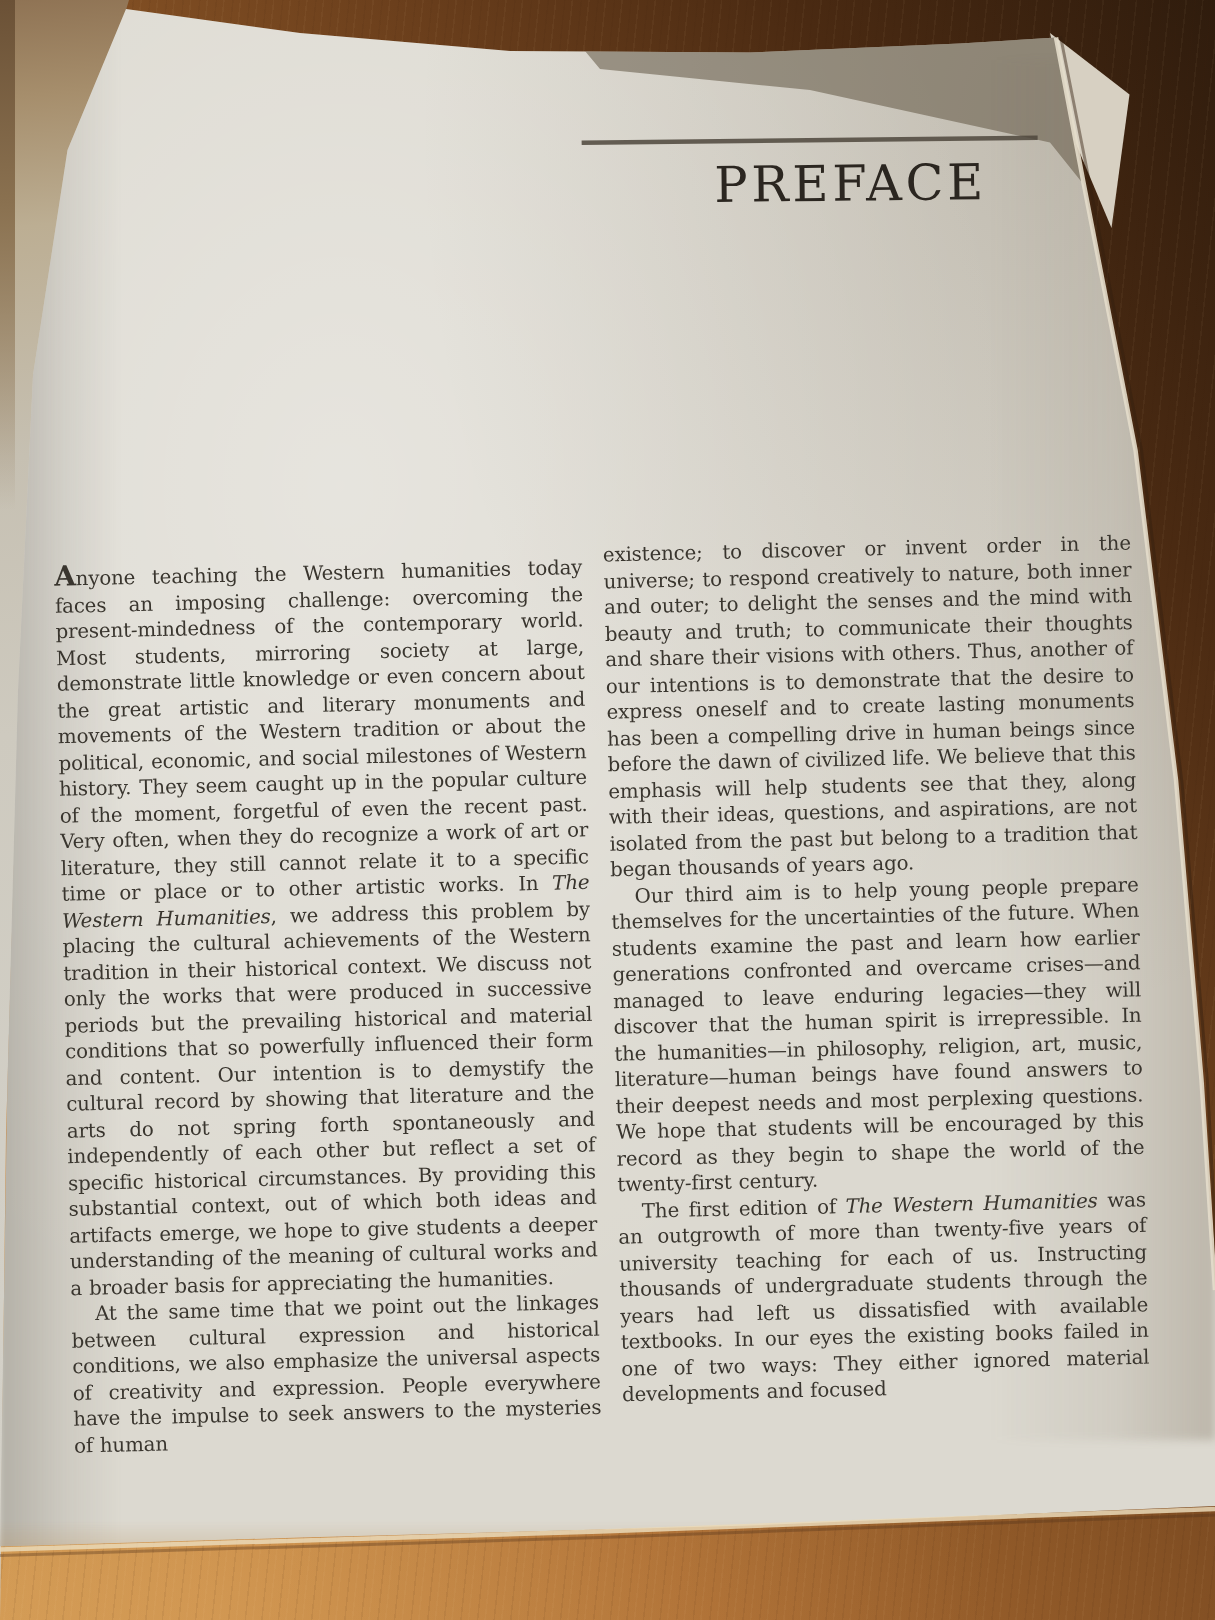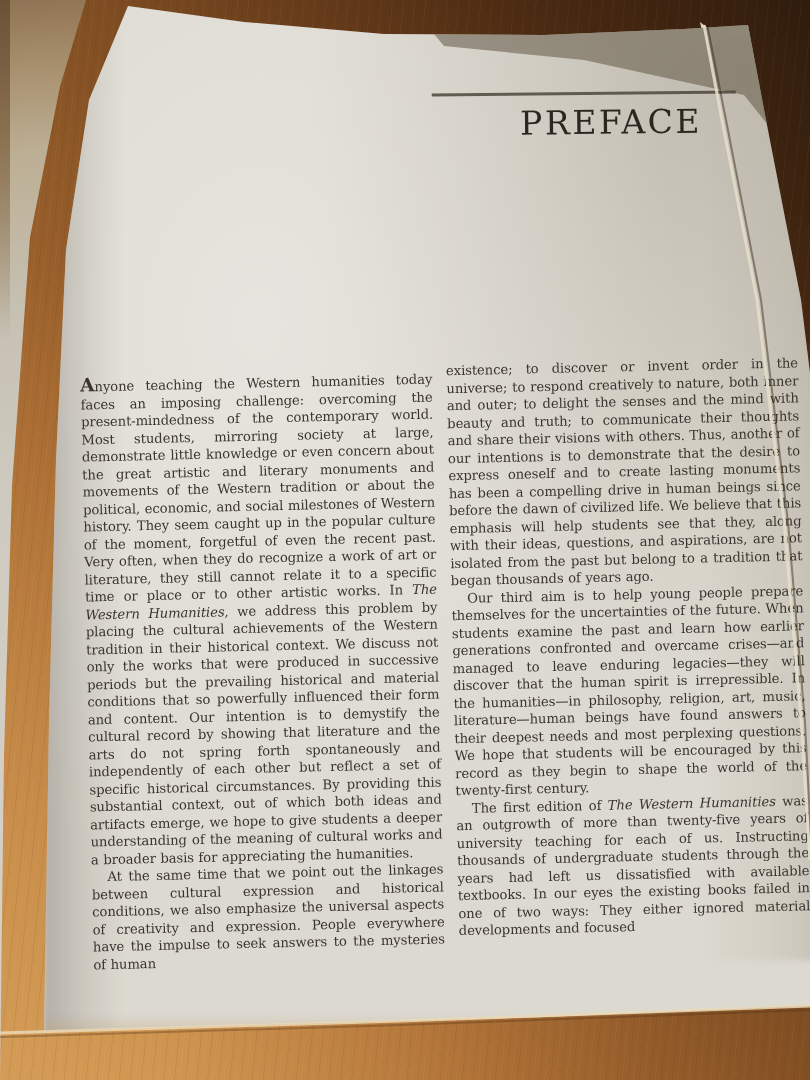--- a/index.html
+++ b/index.html
@@ -27,21 +27,21 @@
     background:linear-gradient(to bottom,#6b5136,#8a7150 40%,rgba(138,113,80,0));}
 
   
   .under-svg{position:absolute;inset:0;pointer-events:none;}
 
   
   .page{position:absolute;inset:0;background:var(--page-paper,#dcd9d0);
     clip-path:polygon(84px 6px,200px 22px,340px 34px,500px 35px,640px 29px,704px 25px,
       722px 120px,757px 300px,784px 520px,801px 720px,810px 860px,
       810px 1004px,500px 1017px,200px 1025px,0px 1031px,
-      5px 720px,12px 460px,22px 250px,45px 100px);margin-left:44px;}
+      5px 720px,12px 460px,22px 250px,45px 100px);}
   .page-highlight{position:absolute;inset:0;
     background:
       radial-gradient(ellipse at 28% 30%, rgba(255,255,255,.30), rgba(255,255,255,0) 55%),
       radial-gradient(ellipse at 85% 8%, rgba(105,92,72,.22), rgba(105,92,72,0) 42%);}
   .shadow-topright{position:absolute;inset:0;filter:blur(9px);
     clip-path:polygon(370px 10px,715px 10px,752px 160px,700px 95px,540px 60px,400px 46px);
     background:rgba(92,80,62,.52);}
   .shade-fore-edge{position:absolute;left:660px;top:40px;width:150px;height:920px;
     filter:blur(3px);
     background:linear-gradient(to right, rgba(110,96,76,0) 0%,

